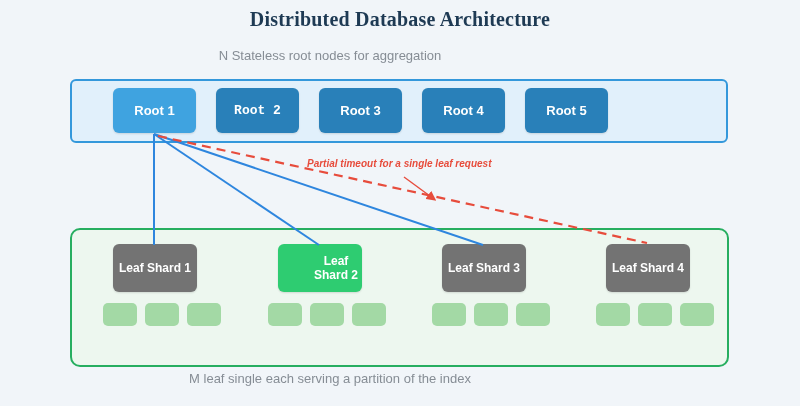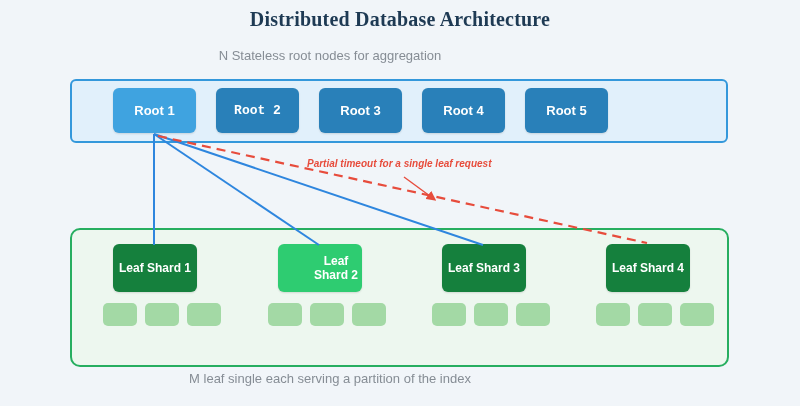--- a/index.html
+++ b/index.html
@@ -55,21 +55,21 @@
     border-radius: 10px;
   }
   .shard-group { position: absolute; top: 14px; width: 118px; }
   .shard-group:nth-of-type(1) { left: 31px; }
   .shard-group:nth-of-type(2) { left: 196px; }
   .shard-group:nth-of-type(3) { left: 360px; }
   .shard-group:nth-of-type(4) { left: 524px; }
   .shard-box {
     margin-left: 10px;
     width: 84px; height: 48px;
-    background: #15803d;
+    background: #737373;
     border-radius: 6px;
     color: #ffffff; font-size: 12px; font-weight: bold;
     display: flex; align-items: center; justify-content: center;
     box-shadow: 0 1px 2px rgba(0,0,0,0.12);
     text-align: center;
   }
   .shard-box.highlight { background: #2ecc71; padding-left: 32px; }
   .partition-row {
     margin-top: 11px;
     display: flex; justify-content: space-between;

